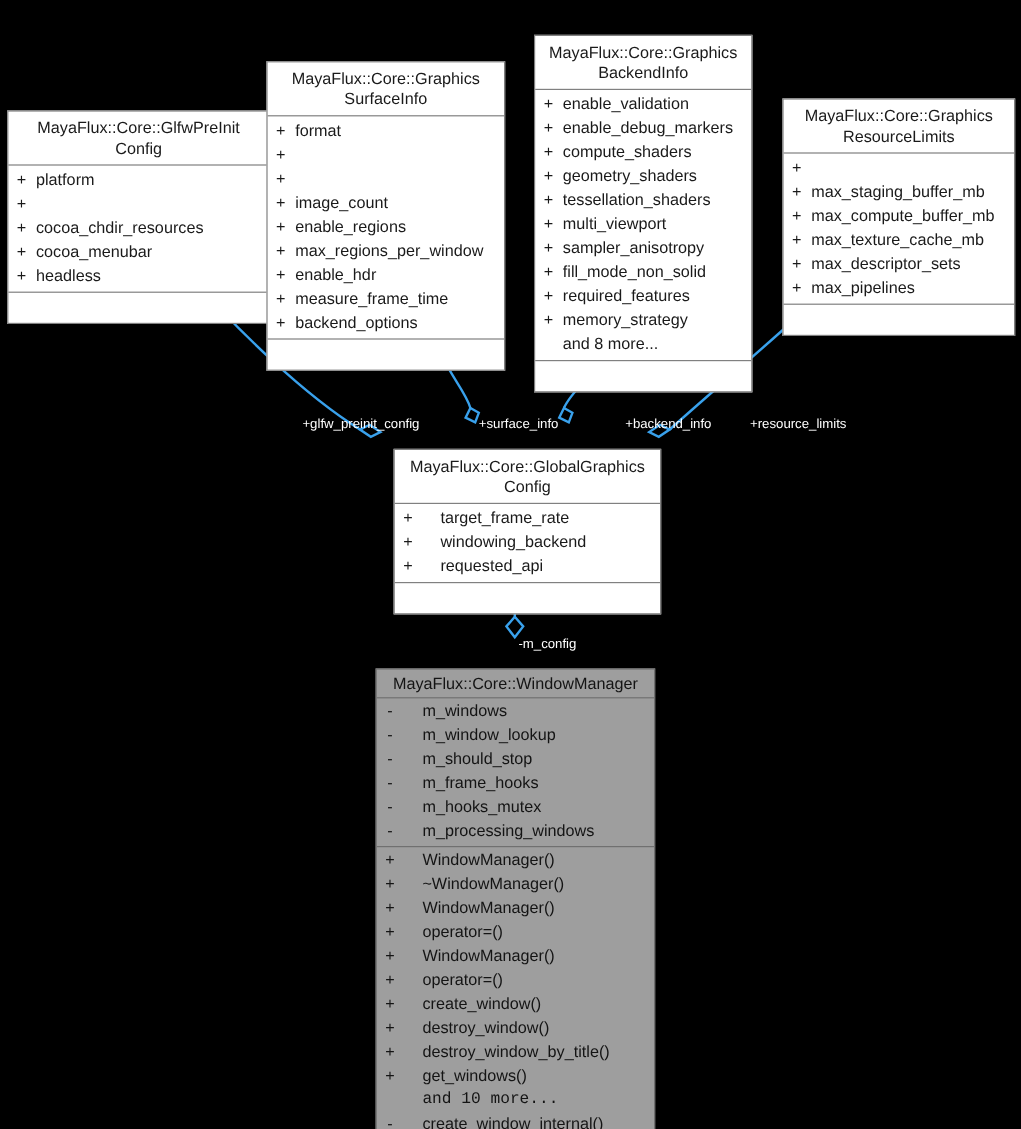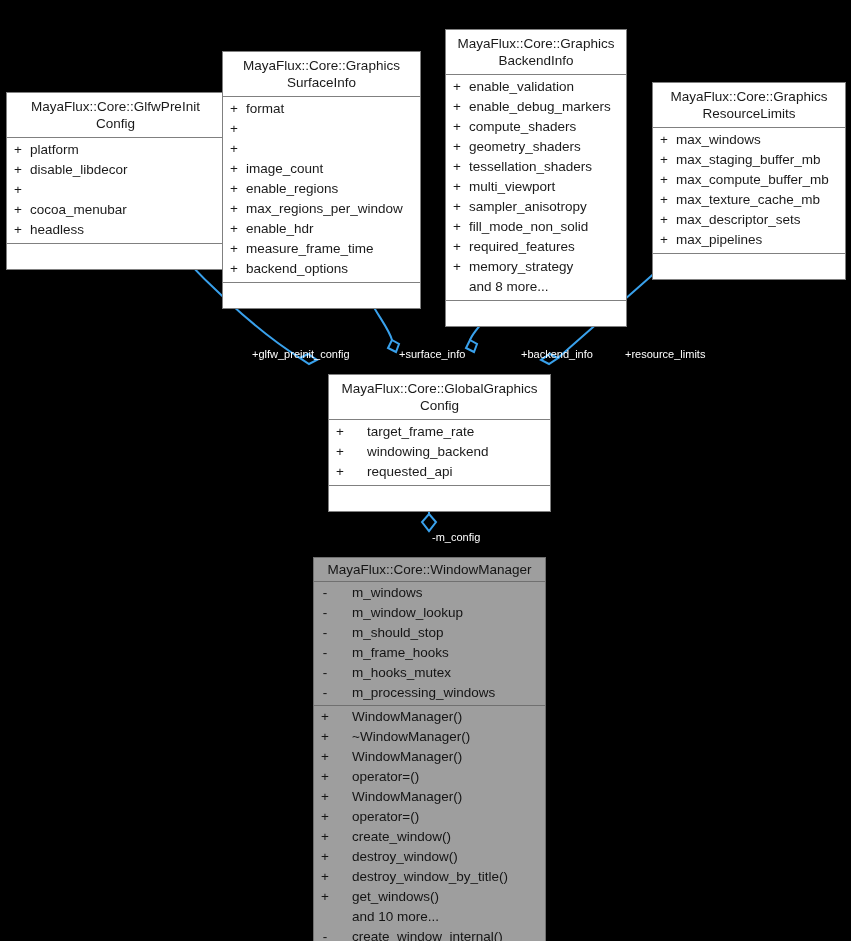--- a/index.html
+++ b/index.html
@@ -144,24 +144,24 @@
   <div class="uml-class" style="left:6px; top:66px; width:219px;">
     <div class="uml-title">MayaFlux::Core::GlfwPreInit
 Config</div>
     <div class="uml-section">
         <div class="uml-member">
           <span class="uml-vis">+</span>
           <span class="uml-name">platform</span>
         </div>
         <div class="uml-member">
           <span class="uml-vis">+</span>
-          <span class="uml-name">disable_libdecor</span>
-        </div>
-        <div class="uml-member">
-          <span class="uml-vis">+</span>
+        </div>
+        <div class="uml-member">
+          <span class="uml-vis">+</span>
+          <span class="uml-name">cocoa_chdir_resources</span>
         </div>
         <div class="uml-member">
           <span class="uml-vis">+</span>
           <span class="uml-name">cocoa_menubar</span>
         </div>
         <div class="uml-member">
           <span class="uml-vis">+</span>
           <span class="uml-name">headless</span>
         </div>
       </div>
@@ -261,21 +261,20 @@
       </div>
     <div class="uml-section empty"></div>
   </div>
 
   <div class="uml-class" style="left:652px; top:56px; width:194px;">
     <div class="uml-title">MayaFlux::Core::Graphics
 ResourceLimits</div>
     <div class="uml-section">
         <div class="uml-member">
           <span class="uml-vis">+</span>
-          <span class="uml-name">max_windows</span>
         </div>
         <div class="uml-member">
           <span class="uml-vis">+</span>
           <span class="uml-name">max_staging_buffer_mb</span>
         </div>
         <div class="uml-member">
           <span class="uml-vis">+</span>
           <span class="uml-name">max_compute_buffer_mb</span>
         </div>
         <div class="uml-member">
@@ -378,21 +377,21 @@
         <div class="uml-member">
           <span class="uml-vis">+</span>
           <span class="uml-name" style="padding-left: 16px;">destroy_window_by_title()</span>
         </div>
         <div class="uml-member">
           <span class="uml-vis">+</span>
           <span class="uml-name" style="padding-left: 16px;">get_windows()</span>
         </div>
         <div class="uml-member more">
           <span class="uml-vis">+</span>
-          <span class="uml-name" style="padding-left: 16px;">and 10 more...</span>
+          <span class="uml-name" style="padding-left: 16px; font-family: Liberation Mono, monospace;">and 10 more...</span>
         </div>
         <div class="uml-member">
           <span class="uml-vis">-</span>
           <span class="uml-name" style="padding-left: 16px;">create_window_internal()</span>
         </div>
         <div class="uml-member">
           <span class="uml-vis">-</span>
           <span class="uml-name" style="padding-left: 16px;">remove_from_lookup()</span>
         </div>
       </div>

